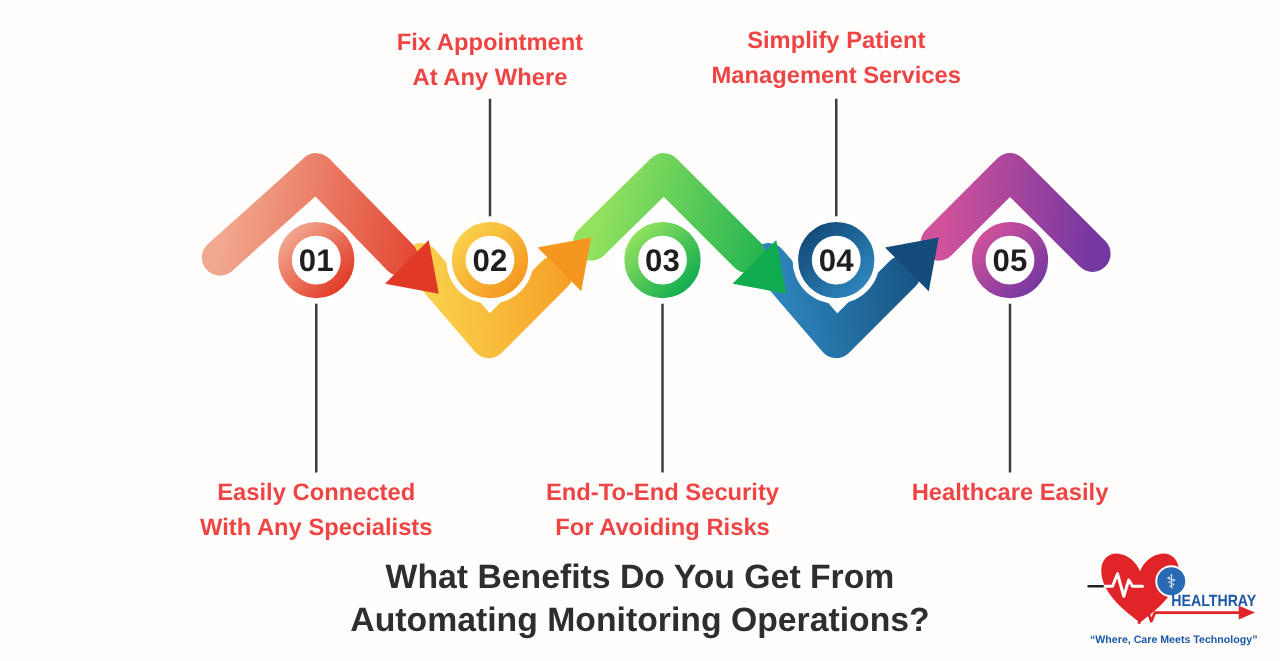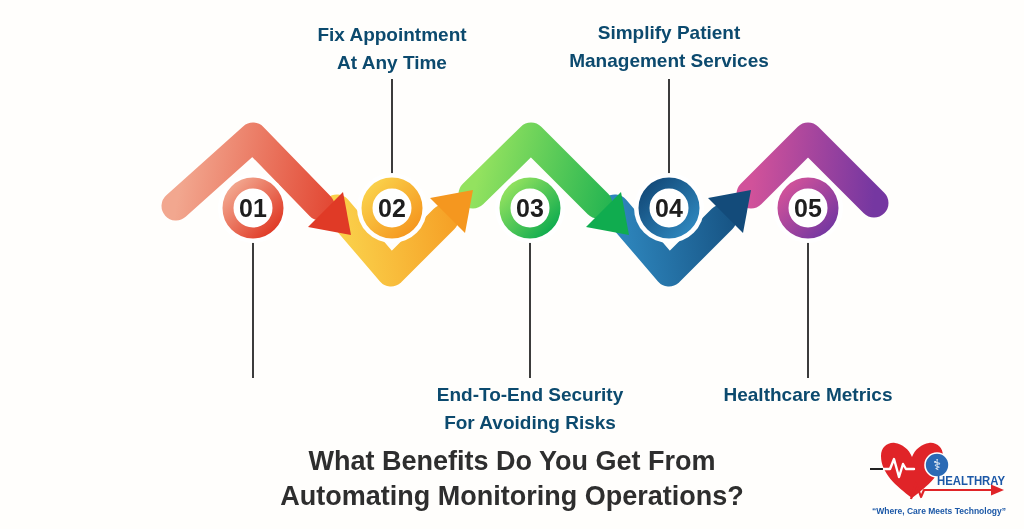--- a/index.html
+++ b/index.html
@@ -3,21 +3,21 @@
 <meta charset="utf-8">
 <style>
   html,body{margin:0;padding:0;background:#ffffff;}
   .stage{
     position:relative;width:1024px;height:529px;background:#fffefc;
     font-family:"Liberation Sans",sans-serif;overflow:hidden;
   }
   .zigzag{position:absolute;left:0;top:0;}
   .step-label{
     position:absolute;transform:translateX(-50%);text-align:center;
-    font-size:19px;font-weight:700;color:#0c4a6e;line-height:1.45;white-space:nowrap;
+    font-size:19px;font-weight:700;color:#ef4444;line-height:1.45;white-space:nowrap;
   }
   .main-title{
     position:absolute;left:0;right:0;top:444px;text-align:center;
     font-size:27px;font-weight:700;color:#2e2e2e;line-height:1.3;
   }
   .logo-svg{position:absolute;left:864px;top:436px;}
   text{font-family:"Liberation Sans",sans-serif;}
 </style>
 </head>
 <body>
@@ -104,34 +104,38 @@
       <circle cx="669" cy="208" r="25" fill="#ffffff" stroke="url(#gr4)" stroke-width="11"></circle>
       <text x="669" y="208" dy=".36em" text-anchor="middle" font-size="25" font-weight="bold" fill="#1E1E1E">04</text>
     </g>
     <g>
       <circle cx="808" cy="208" r="35" fill="#ffffff"></circle>
       <circle cx="808" cy="208" r="25" fill="#ffffff" stroke="url(#gr5)" stroke-width="11"></circle>
       <text x="808" y="208" dy=".36em" text-anchor="middle" font-size="25" font-weight="bold" fill="#1E1E1E">05</text>
     </g>
   </svg>
 
+  <div class="step-label" style="left:253px;top:381px">
+    <div>Easily Connected</div>
+    <div>With Any Specialists</div>
+  </div>
   <div class="step-label" style="left:392px;top:21px">
     <div>Fix Appointment</div>
-    <div>At Any Time</div>
+    <div>At Any Where</div>
   </div>
   <div class="step-label" style="left:669px;top:19px">
     <div>Simplify Patient</div>
     <div>Management Services</div>
   </div>
   <div class="step-label" style="left:530px;top:381px">
     <div>End-To-End Security</div>
     <div>For Avoiding Risks</div>
   </div>
   <div class="step-label" style="left:808px;top:381px">
-    <div>Healthcare Metrics</div>
+    <div>Healthcare Easily</div>
   </div>
 
   <div class="main-title">
     <div>What Benefits Do You Get From</div>
     <div>Automating Monitoring Operations?</div>
   </div>
 
   <svg class="logo-svg" width="152" height="92" viewBox="0 0 152 92">
     <path d="M48,62 C32,50 17,37 17,20 C17,11 24,6 31,7 C38,8 45,13 48,21 C51,13 58,8 65,7 C72,6 79,11 79,20 C79,37 64,50 48,62 Z" fill="#E02428"></path>
     <line x1="6" y1="33" x2="20" y2="33" stroke="#222222" stroke-width="2"></line>

